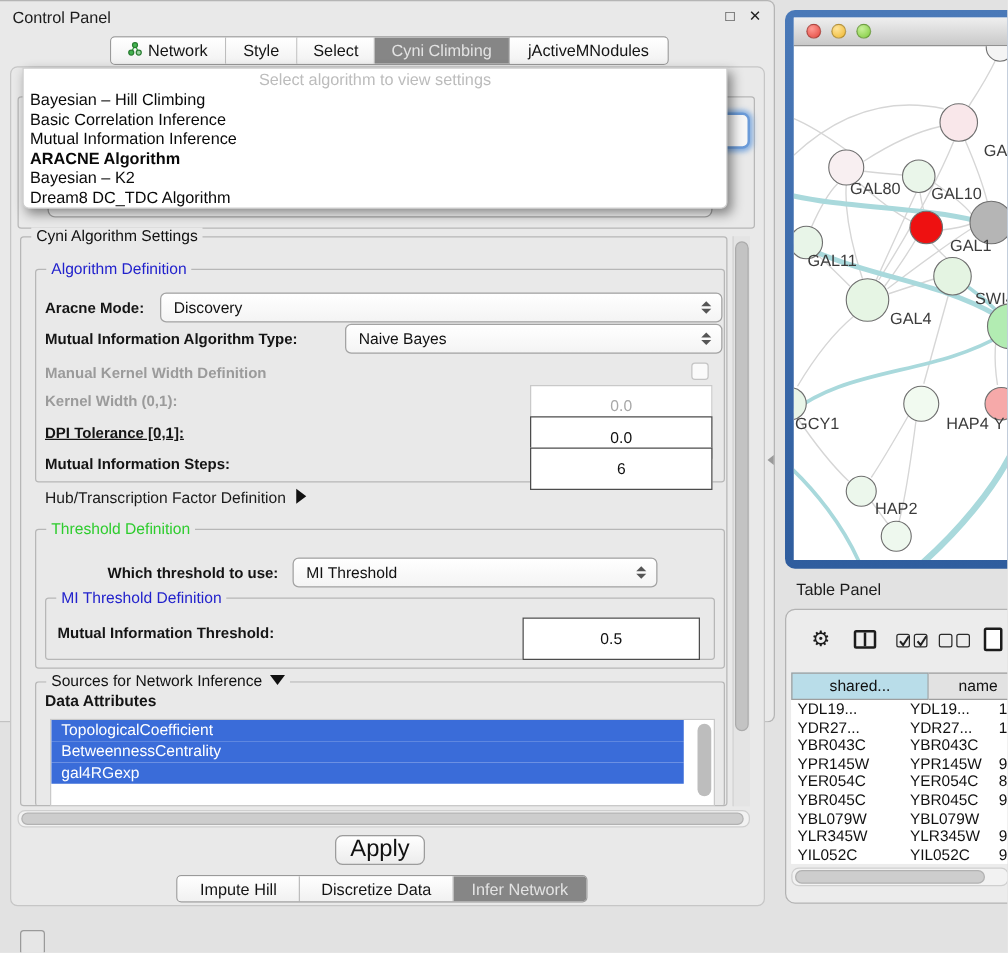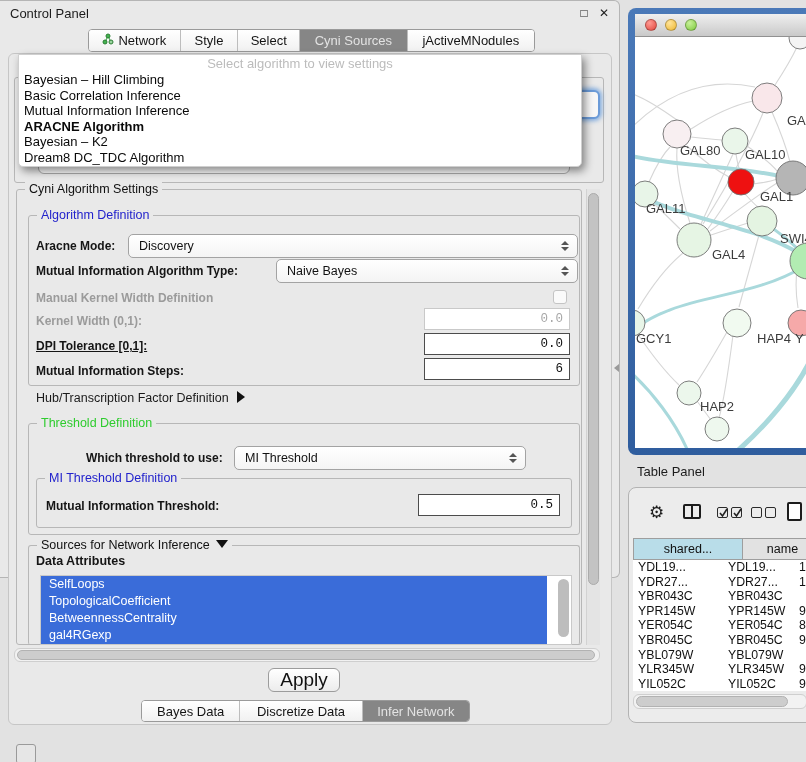--- a/index.html
+++ b/index.html
@@ -36,22 +36,22 @@
 
   .combo{position:absolute;background:linear-gradient(#ffffff,#f4f4f4);border:1px solid #a3a3a3;
          border-radius:5px;display:flex;align-items:center;padding-left:10px;font-size:12.5px;
          box-sizing:border-box;cursor:default;}
   .spin{position:absolute;right:6px;top:0;bottom:0;width:12px;display:flex;flex-direction:column;
         justify-content:center;align-items:center;gap:2px;}
   .spin b,.spin i{width:0;height:0;border-left:4px solid transparent;border-right:4px solid transparent;display:block;}
   .spin b{border-bottom:4px solid #555;}
   .spin i{border-top:4px solid #555;}
 
-  .tf{position:absolute;background:#fff;border:1.4px solid #4c4c4c;font-size:12.5px;text-align:right;
-      padding:4px 6px;box-sizing:border-box;font-family:Liberation Mono, monospace;color:#111;}
+  .tf{position:absolute;background:#fff;border:1.4px solid #4c4c4c;font-size:12.5px;text-align:center;
+      padding:16px 6px;box-sizing:border-box;font-family:Liberation Sans, sans-serif;color:#111;}
   .tf.dis{border:1px solid #c9c9c9;color:#a8a8a8;}
 
   
   #popup{left:18px;top:53px;width:562px;height:111px;background:#fff;border:1px solid #cfcfcf;
          border-radius:0 0 5px 5px;box-shadow:3px 4px 9px rgba(0,0,0,0.45);z-index:40;overflow:hidden;}
   .pop-ph{height:17px;line-height:17px;text-align:center;color:#bcbcbc;font-size:13px;}
   .pop-it{height:15.6px;line-height:15.6px;font-size:13px;padding-left:5px;color:#090909;cursor:default;}
   .pop-it.bold{font-weight:bold;}
 
   
@@ -131,21 +131,21 @@
         </span>
         <span>Network</span>
       </div>
       <div class="tab" style="width:58px;">
           <span>Style</span>
         </div>
       <div class="tab" style="width:62px;">
           <span>Select</span>
         </div>
       <div class="tab sel" style="width:108px;">
-          <span>Cyni Sources</span>
+          <span>Cyni Climbing</span>
         </div>
       <div class="tab" style="width:127px;">
           <span>jActiveMNodules</span>
         </div>
     </div>
 
     <div class="abs" style="left:8px;top:52px;width:604px;height:672px;border:1px solid #c6c6c6;border-radius:6px;background:#e9e9e9;box-sizing:border-box;"></div>
 
     <div class="abs grp" style="left:14px;top:76px;width:590px;height:106px;"></div>
     <div class="abs" style="left:24px;top:89px;width:576px;height:29px;border:2px solid #6b9bd8;border-radius:6px;background:#f7f7f7;box-shadow:0 0 4px 2px rgba(100,155,220,.75);box-sizing:border-box;"></div>
@@ -224,38 +224,37 @@
     </div>
     <div class="abs lbl" style="left:46px;top:498px;">Mutual Information Threshold:</div>
     <input class="tf abs" style="left: 418px; top: 493px; width: 142px; height: 22px;" value="0.5">
 
     <div class="abs grp" style="left:28px;top:544px;width:552px;height:100px;border-bottom:none;">
       <span class="legend"><span>Sources for Network Inference</span><span class="arrow-down"></span></span>
     </div>
     <div class="abs lbl" style="left:36px;top:553px;font-size:12.5px;">Data Attributes</div>
 
     <div id="srclist" class="abs">
-      <div class="src-it">SelfLoops</div>
       <div class="src-it">TopologicalCoefficient</div>
       <div class="src-it">BetweennessCentrality</div>
       <div class="src-it">gal4RGexp</div>
       <div class="abs" style="right:2px;top:3px;width:11px;height:58px;border-radius:6px;background:#bdbdbd;"></div>
     </div>
 
     <div class="abs hsb" style="left:14px;top:647px;width:584px;height:12px;">
       <div class="thumb" style="left:2px;width:576px;"></div>
     </div>
 
     <div class="btn" style="left:268px;top:667px;width:70px;height:22px;">
       <span>Apply</span>
     </div>
 
     <div id="bottabs" class="abs tabbar">
       <div class="tab" style="width:99px;">
-          <span>Bayes Data</span>
+          <span>Impute Hill</span>
         </div>
       <div class="tab" style="width:123px;">
           <span>Discretize Data</span>
         </div>
       <div class="tab sel" style="width:107px;">
           <span>Infer Network</span>
         </div>
     </div>
   </div>
 

